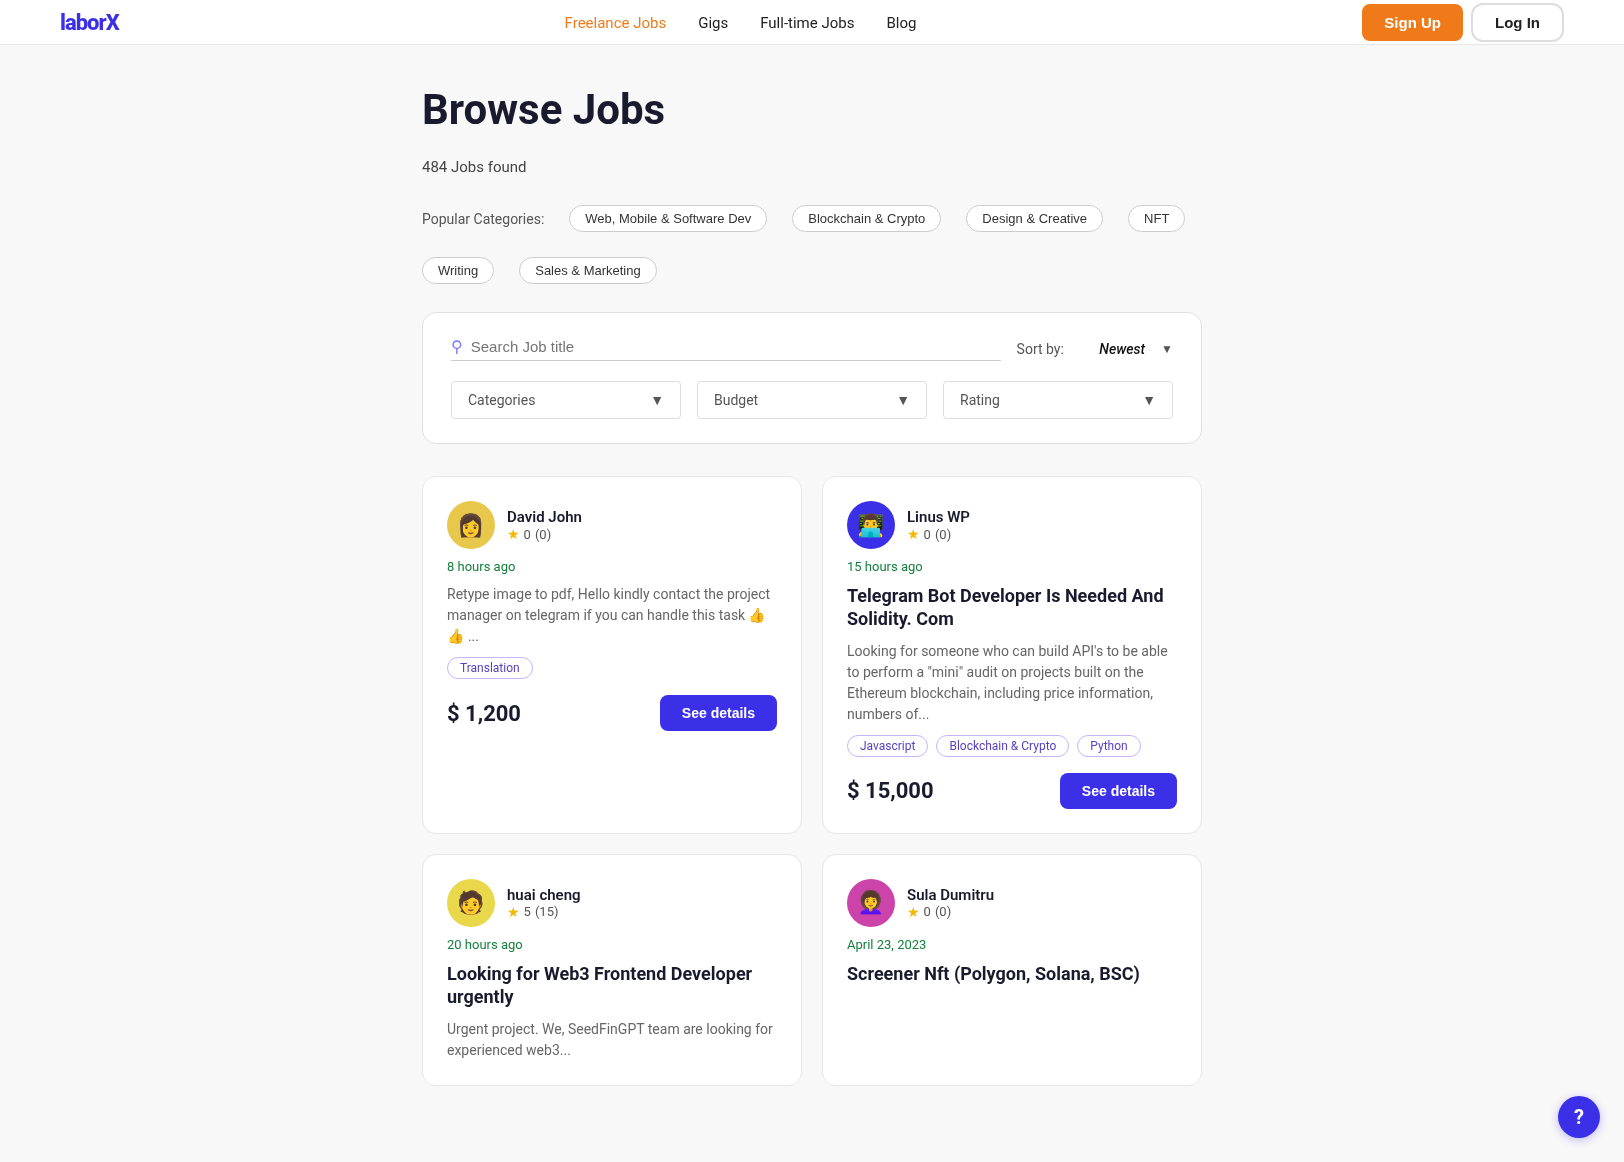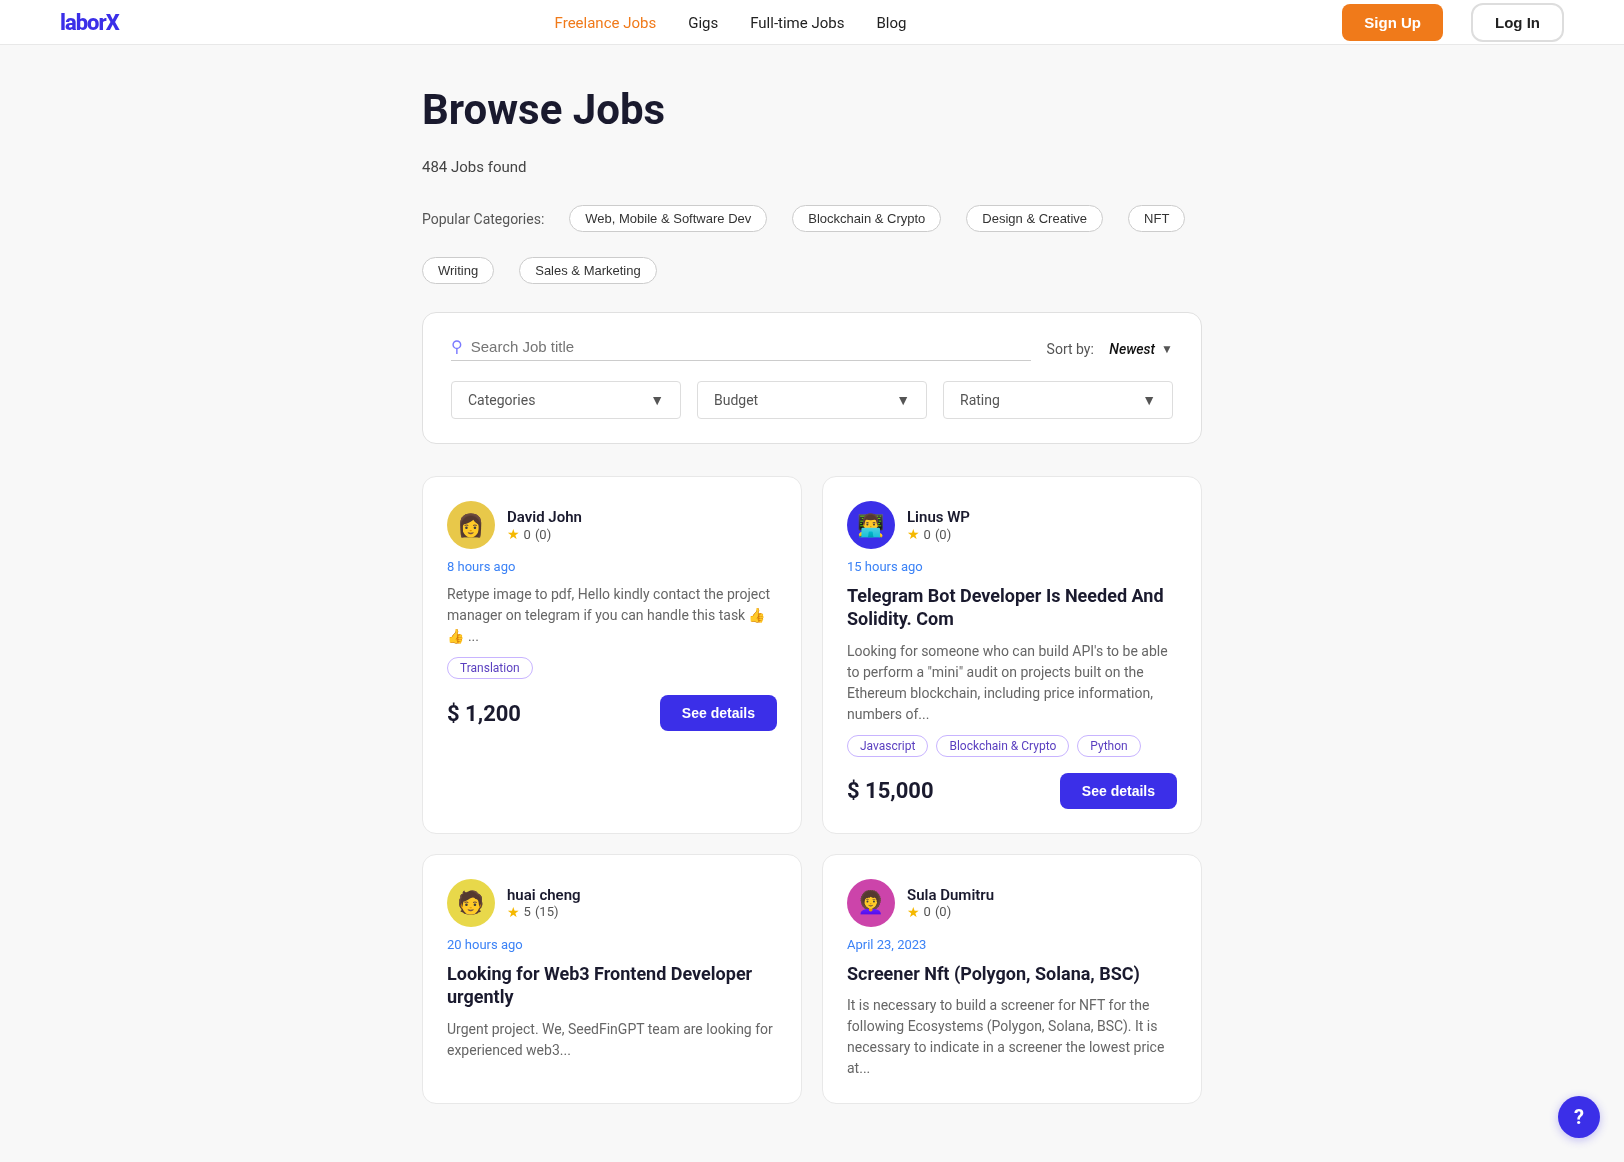--- a/index.html
+++ b/index.html
@@ -26,21 +26,21 @@
       align-items: center;
       gap: 32px;
       list-style: none;
     }
     .nav-links a {
       text-decoration: none;
       font-size: 15px;
       color: #222;
     }
     .nav-links a.active { color: #f07a1a; }
-    .nav-actions { display: flex; gap: 28px; align-items: center; }
+    .nav-actions { display: flex; gap: 8px; align-items: center; }
     .btn-signup {
       background: #f07a1a;
       color: #fff;
       border: none;
       padding: 10px 22px;
       border-radius: 8px;
       font-size: 15px;
       font-weight: 600;
       cursor: pointer;
     }
@@ -124,21 +124,21 @@
       border: none;
       outline: none;
       font-size: 15px;
       color: #aaa;
       width: 100%;
       background: transparent;
     }
     .sort-select {
       display: flex;
       align-items: center;
-      gap: 6px;
+      gap: 16px;
       font-size: 14px;
       color: #333;
       cursor: pointer;
       border: none;
       background: transparent;
       outline: none;
     }
     .sort-label { color: #555; }
     .sort-value { color: #111; font-weight: 500; font-style: italic; }
     .chevron { font-size: 12px; color: #555; }
@@ -193,21 +193,21 @@
       height: 100%;
       display: flex;
       align-items: center;
       justify-content: center;
       font-size: 22px;
     }
     .user-info {}
     .user-name { font-size: 15px; font-weight: 600; color: #1a1a2e; }
     .user-rating { display: flex; align-items: center; gap: 4px; font-size: 13px; color: #555; }
     .star { color: #f5b800; font-size: 14px; }
-    .time-ago { font-size: 13px; color: #3b82f6; }
+    .time-ago { font-size: 13px; color: #15803d; }
     .job-title { font-size: 18px; font-weight: 700; color: #1a1a2e; line-height: 1.3; }
     .job-desc { font-size: 14px; color: #666; line-height: 1.5; }
     .tags-row { display: flex; gap: 8px; flex-wrap: wrap; }
     .tag {
       border: 1px solid #c8b4ff;
       border-radius: 20px;
       padding: 3px 12px;
       font-size: 12px;
       color: #5a3fc0;
     }
@@ -390,19 +390,18 @@
         <div class="user-name">Sula Dumitru</div>
         <div class="user-rating">
           <span class="star">★</span>
           <span>0</span>
           <span>(0)</span>
         </div>
       </div>
     </div>
     <div class="time-ago">April 23, 2023</div>
     <div class="job-title">Screener Nft (Polygon, Solana, BSC)</div>
-    <div class="job-desc">It is necessary to build a screener for NFT for the following Ecosystems (Polygon, Solana, BSC). It is necessary to indicate in a screener the lowest price at...</div>
 
   </div>
     </div>
 </div>
 
 <div class="help-bubble">?</div>
 
 </body></html>

